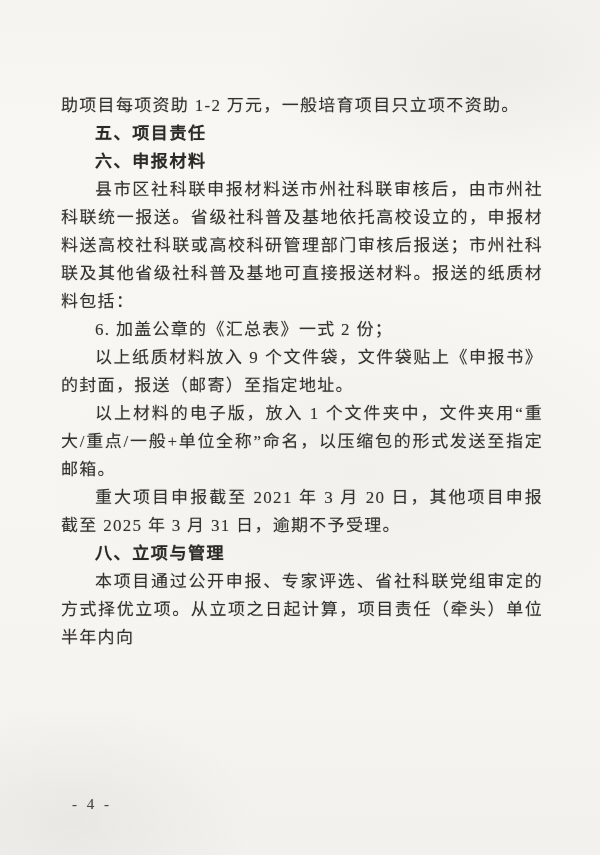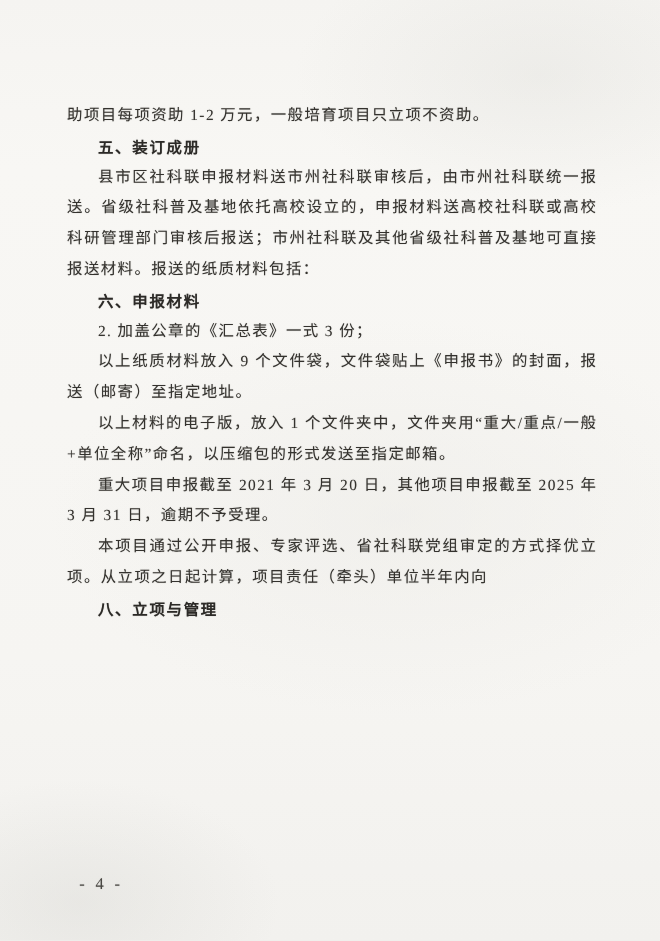--- a/index.html
+++ b/index.html
@@ -23,21 +23,21 @@
     color: #34322e;
   }
   .content {
     position: absolute;
     left: 61px;
     top: 92px;
     width: 482px;
   }
   .line {
     margin: 0;
-    font-size: 14px;
+    font-size: 17px;
     line-height: 28px;
     letter-spacing: 1.3px;
     text-align: justify;
     color: #34322e;
     text-shadow: 0 0 1px rgba(70, 68, 64, 0.35);
   }
   .indent {
     text-indent: 2em;
   }
   .heading {
@@ -55,24 +55,24 @@
     color: #4a4844;
     text-shadow: 0 0 1px rgba(70, 68, 64, 0.3);
   }
 </style>
 </head>
 <body>
 
 <div class="page">
   <div class="content">
     <p class="line">助项目每项资助 1-2 万元，一般培育项目只立项不资助。</p>
-    <p class="line indent heading">五、装订成册</p>
+    <p class="line indent heading">五、项目责任</p>
+    <p class="line indent heading">六、申报材料</p>
     <p class="line indent">县市区社科联申报材料送市州社科联审核后，由市州社科联统一报送。省级社科普及基地依托高校设立的，申报材料送高校社科联或高校科研管理部门审核后报送；市州社科联及其他省级社科普及基地可直接报送材料。报送的纸质材料包括：</p>
-    <p class="line indent heading">六、申报材料</p>
-    <p class="line indent">2. 加盖公章的《汇总表》一式 3 份；</p>
+    <p class="line indent">6. 加盖公章的《汇总表》一式 2 份；</p>
     <p class="line indent">以上纸质材料放入 9 个文件袋，文件袋贴上《申报书》的封面，报送（邮寄）至指定地址。</p>
     <p class="line indent">以上材料的电子版，放入 1 个文件夹中，文件夹用“重大/重点/一般+单位全称”命名，以压缩包的形式发送至指定邮箱。</p>
     <p class="line indent">重大项目申报截至 2021 年 3 月 20 日，其他项目申报截至 2025 年 3 月 31 日，逾期不予受理。</p>
+    <p class="line indent heading">八、立项与管理</p>
     <p class="line indent">本项目通过公开申报、专家评选、省社科联党组审定的方式择优立项。从立项之日起计算，项目责任（牵头）单位半年内向</p>
-    <p class="line indent heading">八、立项与管理</p>
   </div>
   <div class="page-number">- 4 -</div>
 </div>
 
 </body></html>

